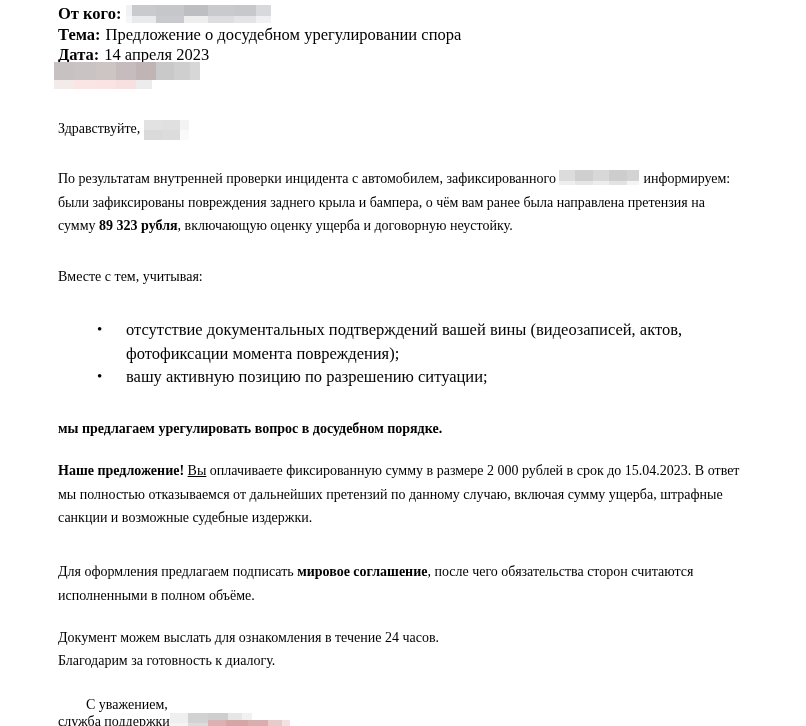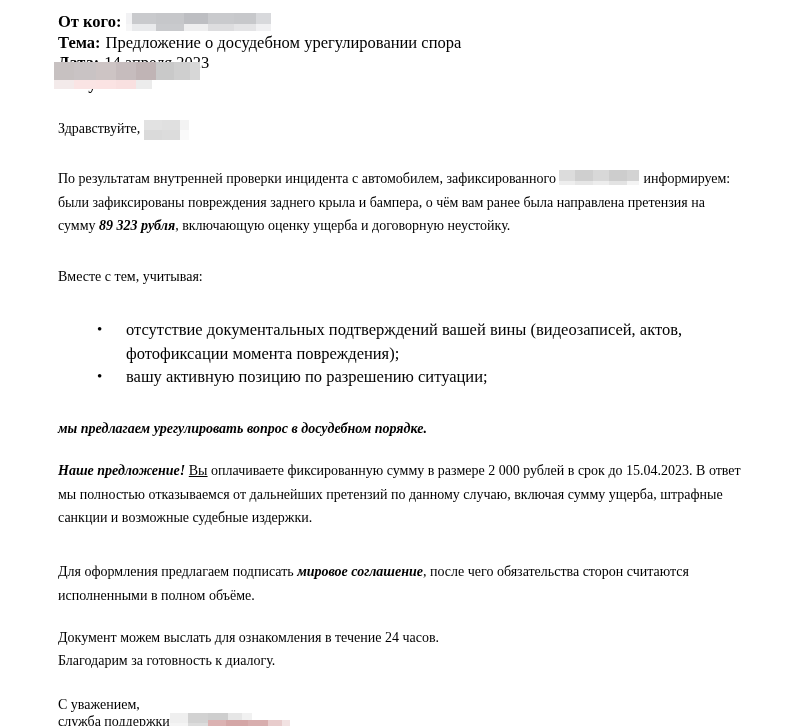--- a/index.html
+++ b/index.html
@@ -19,21 +19,21 @@
   .page {
     position: relative;
     width: 806px;
     height: 726px;
     background: #ffffff;
   }
 
   .content {
     position: absolute;
     left: 58px;
-    top: 12px;
+    top: 4px;
     width: 696px;
   }
 
   
   .hdr {
     font-size: 16.5px;
     line-height: 20.5px;
     white-space: nowrap;
   }
   .hdr-row {
@@ -112,21 +112,21 @@
     top: 0;
     width: 700px;
     font-size: 16.5px;
     line-height: 23.5px;
   }
   p.para {
     margin: 0;
     font-size: 14px;
     line-height: 23.5px;
   }
-  .b { font-weight: bold; font-style: italic; }
+  .b { font-weight: bold; }
   .u { text-decoration: underline; }
 
   ul.bullets {
     margin: 8px;
     padding: 0;
     list-style: none;
   }
   ul.bullets li {
     position: relative;
     padding-left: 60px;
@@ -248,21 +248,21 @@
       <span class="u">Вы</span><span> оплачиваете фиксированную сумму в размере 2 000 рублей в срок до 15.04.2023. В ответ мы полностью отказываемся от дальнейших претензий по данному случаю, включая сумму ущерба, штрафные санкции и возможные судебные издержки.</span>
     </p>
 
     <p class="para abs" style="top:560px; width:695px;">
       <span>Для оформления предлагаем подписать </span><span class="b">мировое соглашение</span><span>, после чего обязательства сторон считаются исполненными в полном объёме.</span>
     </p>
 
     <p class="para abs" style="top:626px;">Документ можем выслать для ознакомления в течение 24 часов.</p>
     <p class="para abs" style="top:649px;">Благодарим за готовность к диалогу.</p>
 
-    <p class="para abs" style="top:693px;">С уважением,</p>
+    <p class="para abs" style="top:693px;margin-left:28px;">С уважением,</p>
     <p class="para abs" style="top:710px; white-space:nowrap;">
       <span>служба поддержки</span><span class="redact redact-sign-a">
         <i style="left:0;   width:18px; background:#efefef;"></i>
         <i style="left:18px;width:20px; background:#d2d2d2;"></i>
         <i style="left:38px;width:20px; background:#cecece;"></i>
         <i style="left:58px;width:14px; background:#e6e6e6;"></i>
         <i style="left:72px;width:10px; background:#f1f1f1;"></i>
         <i style="left:0;   top:10px; width:18px; background:#f4f4f4;"></i>
         <i style="left:18px;top:10px; width:20px; background:#dcdcdc;"></i>
         <i style="left:38px;top:10px; width:20px; background:#d8d8d8;"></i>

